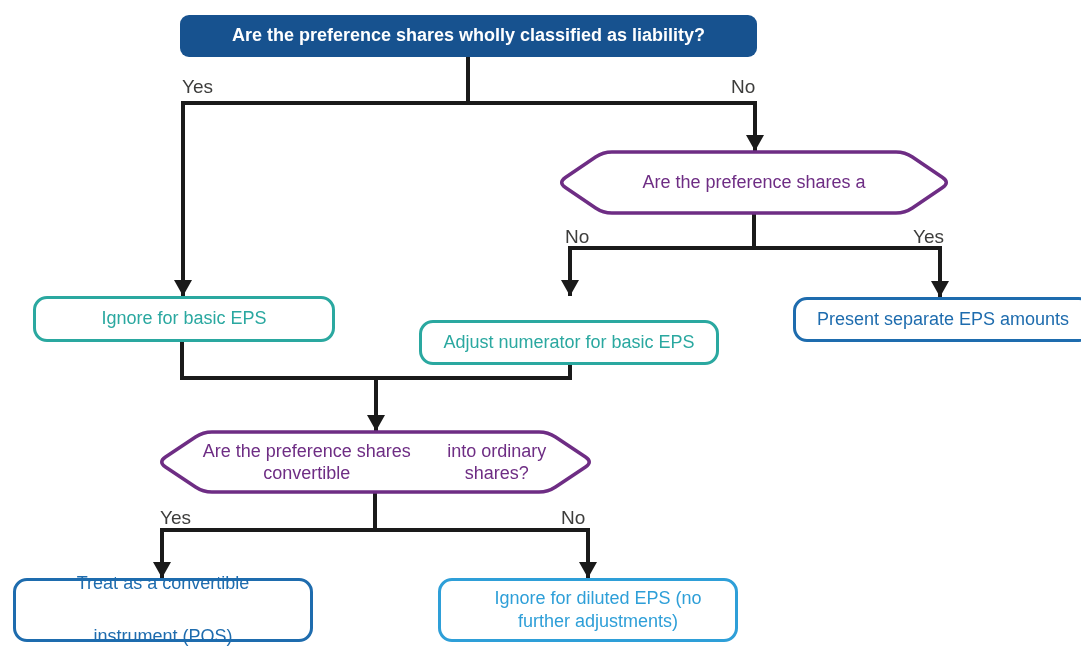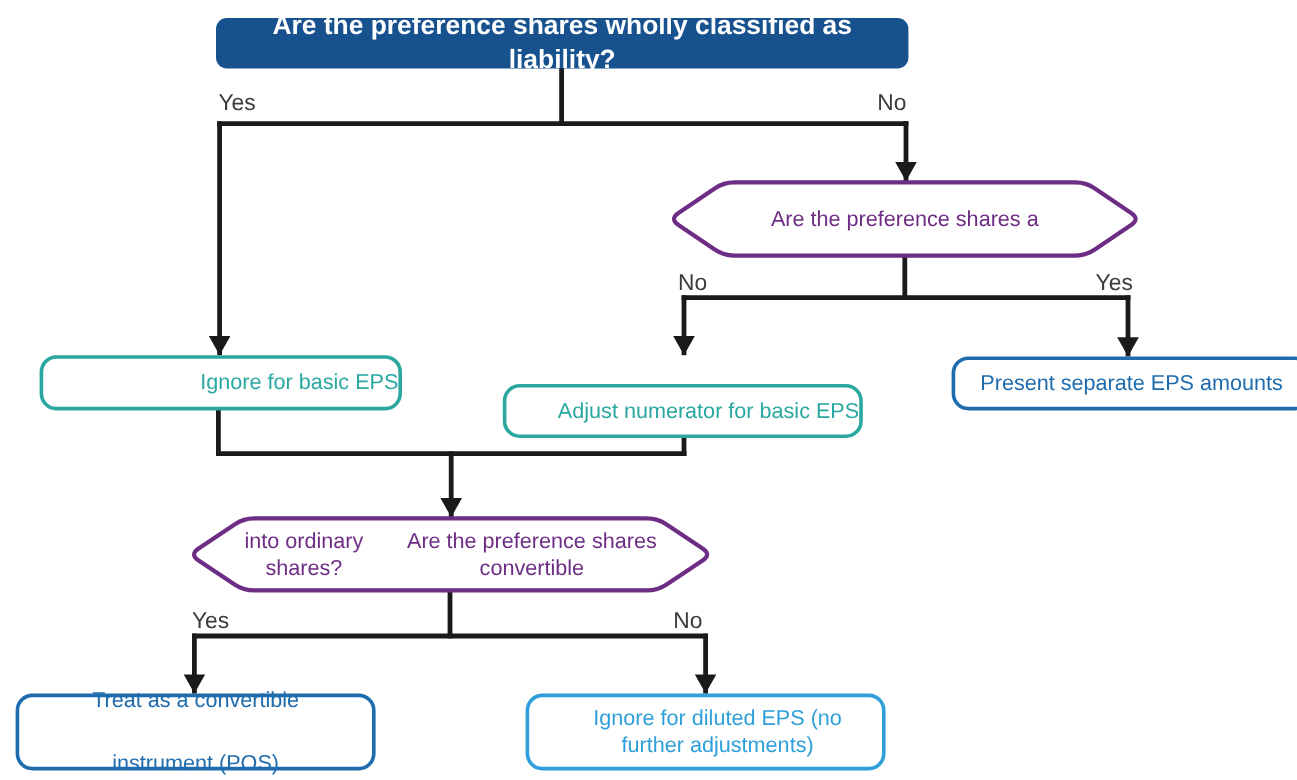--- a/index.html
+++ b/index.html
@@ -15,23 +15,23 @@
   .connector{stroke:var(--line);stroke-width:4;fill:none;}
   .hex-shape{stroke:var(--purple);stroke-width:3.5;fill:#ffffff;}
   #arrowhead path{fill:var(--line);}
   .node{
     position:absolute;display:flex;flex-direction:column;align-items:center;
     justify-content:center;text-align:center;line-height:1.3;font-size:18px;
     background:#ffffff;
   }
   .node-root{
     background:var(--navy);color:#ffffff;font-weight:bold;border-radius:9px;
-    font-size:22px;
+    font-size:18px;
   }
-  .node-teal{border:3px solid var(--teal);color:var(--teal);border-radius:14px;align-items:flex-end;}
+  .node-teal{border:3px solid var(--teal);color:var(--teal);border-radius:14px;}
   .node-blue{border:3px solid var(--blue);color:var(--blue);border-radius:14px;}
   .node-lightblue{border:3px solid var(--light-blue);color:var(--light-blue);border-radius:14px;}
   .hex-text{
     position:absolute;display:flex;flex-direction:row;align-items:center;
     justify-content:center;text-align:center;color:var(--purple);font-size:18px;
     line-height:1.25;background:transparent;
   }
   .edge-label{
     position:absolute;color:var(--label);font-size:19px;line-height:1;
   }
@@ -73,22 +73,22 @@
   </svg>
 
   <div class="node node-root" style="left:180px;top:15px;width:577px;height:42px;">
     <span>Are the preference shares wholly classified as liability?</span>
   </div>
 
   <div class="hex-text" style="left:588px;top:152px;width:332px;height:61px;">
     <span>Are the preference shares a</span>
   </div>
   <div class="hex-text" style="left:185px;top:432px;width:380px;height:60px;">
+    <span>Are the preference shares convertible</span>
     <span>into ordinary shares?</span>
-    <span>Are the preference shares convertible</span>
   </div>
 
   <div class="node node-teal" style="left:33px;top:296px;width:302px;height:46px;">
     <span>Ignore for basic EPS</span>
   </div>
   <div class="node node-teal" style="left:419px;top:296px;width:300px;height:45px;margin-top:24px;">
     <span>Adjust numerator for basic EPS</span>
   </div>
   <div class="node node-blue" style="left:793px;top:297px;width:300px;height:45px;">
     <span>Present separate EPS amounts</span>

